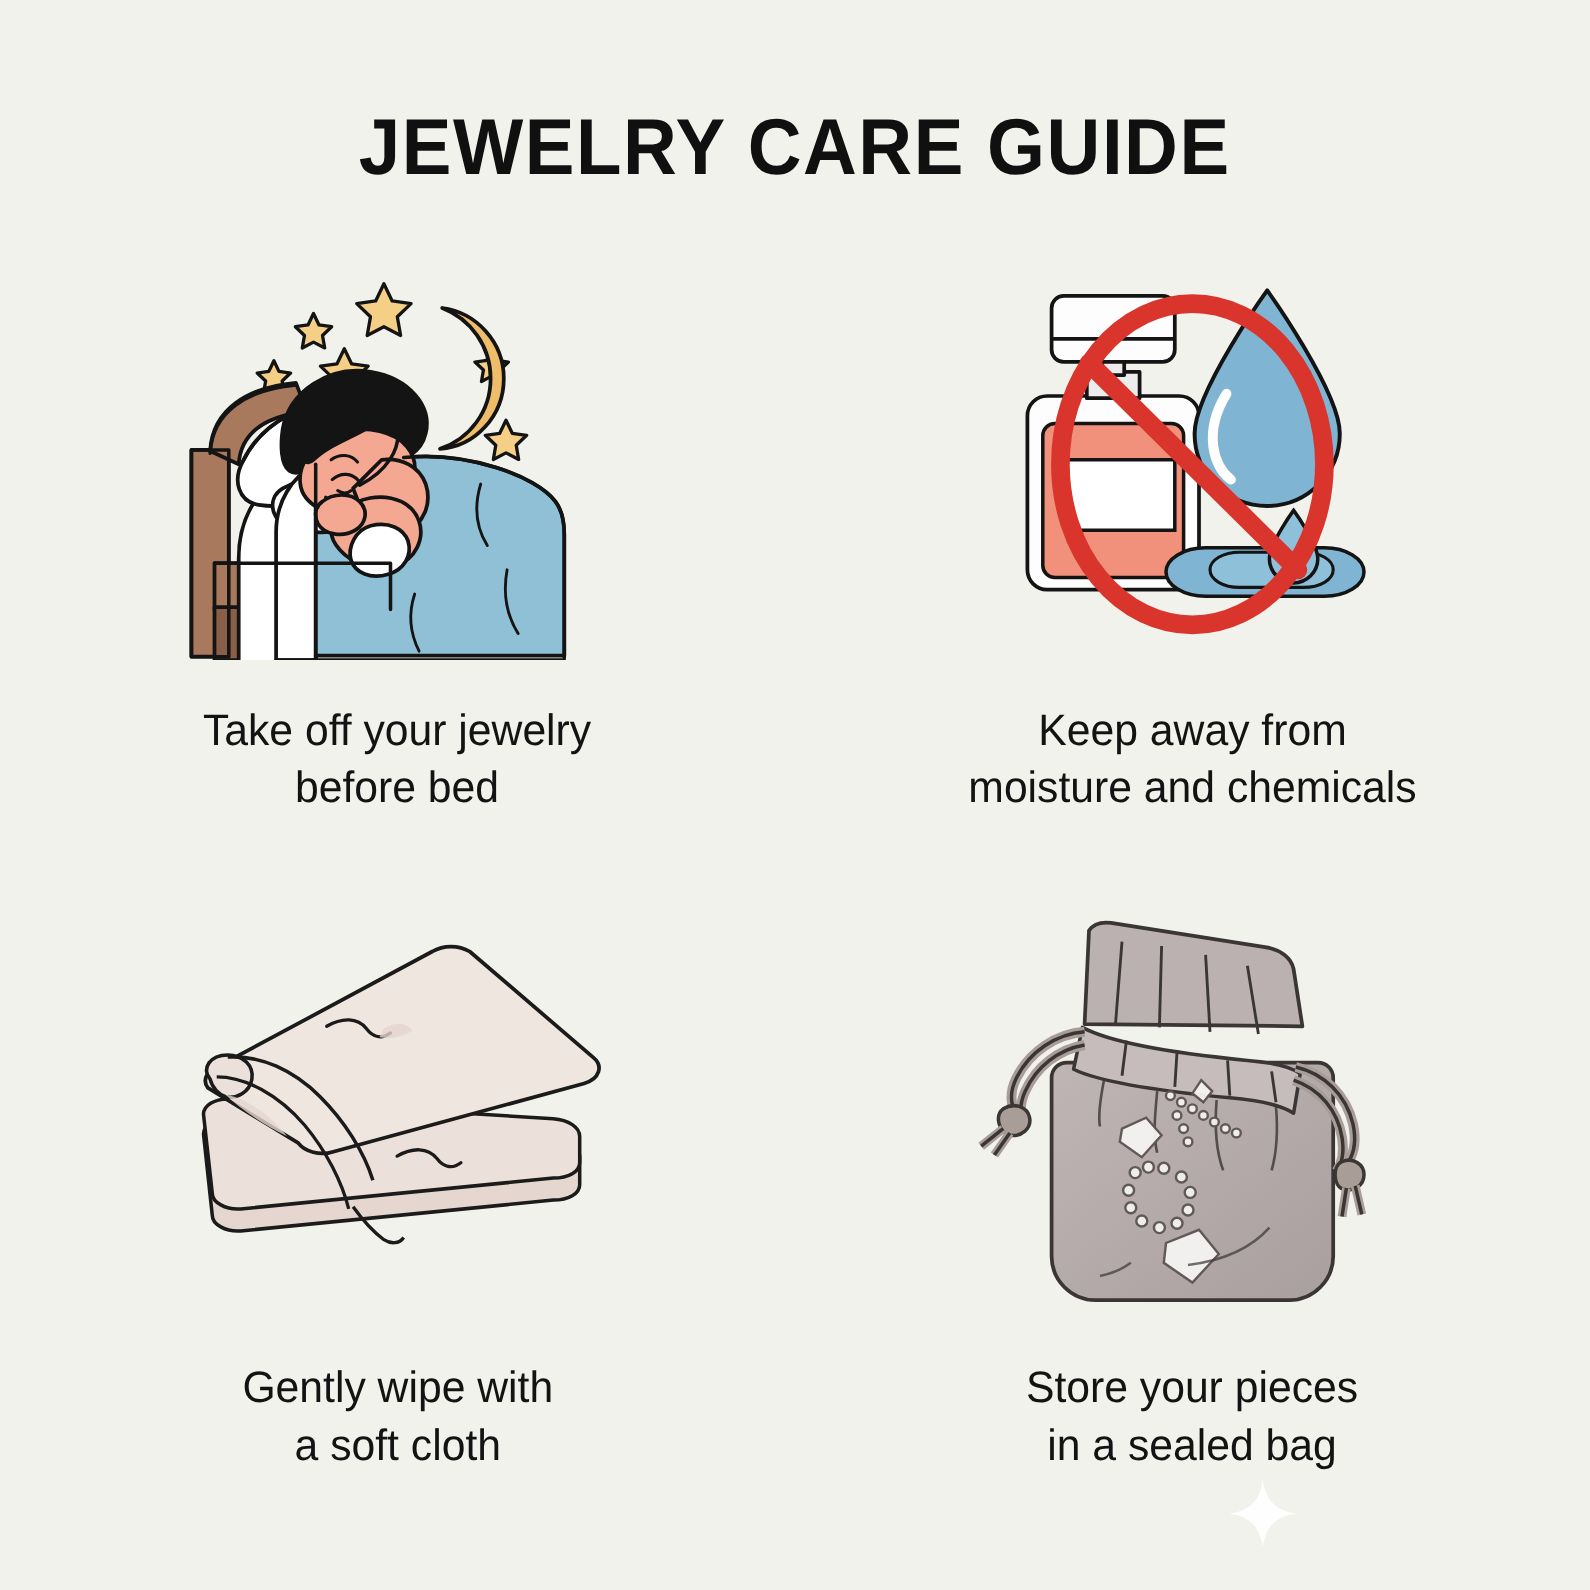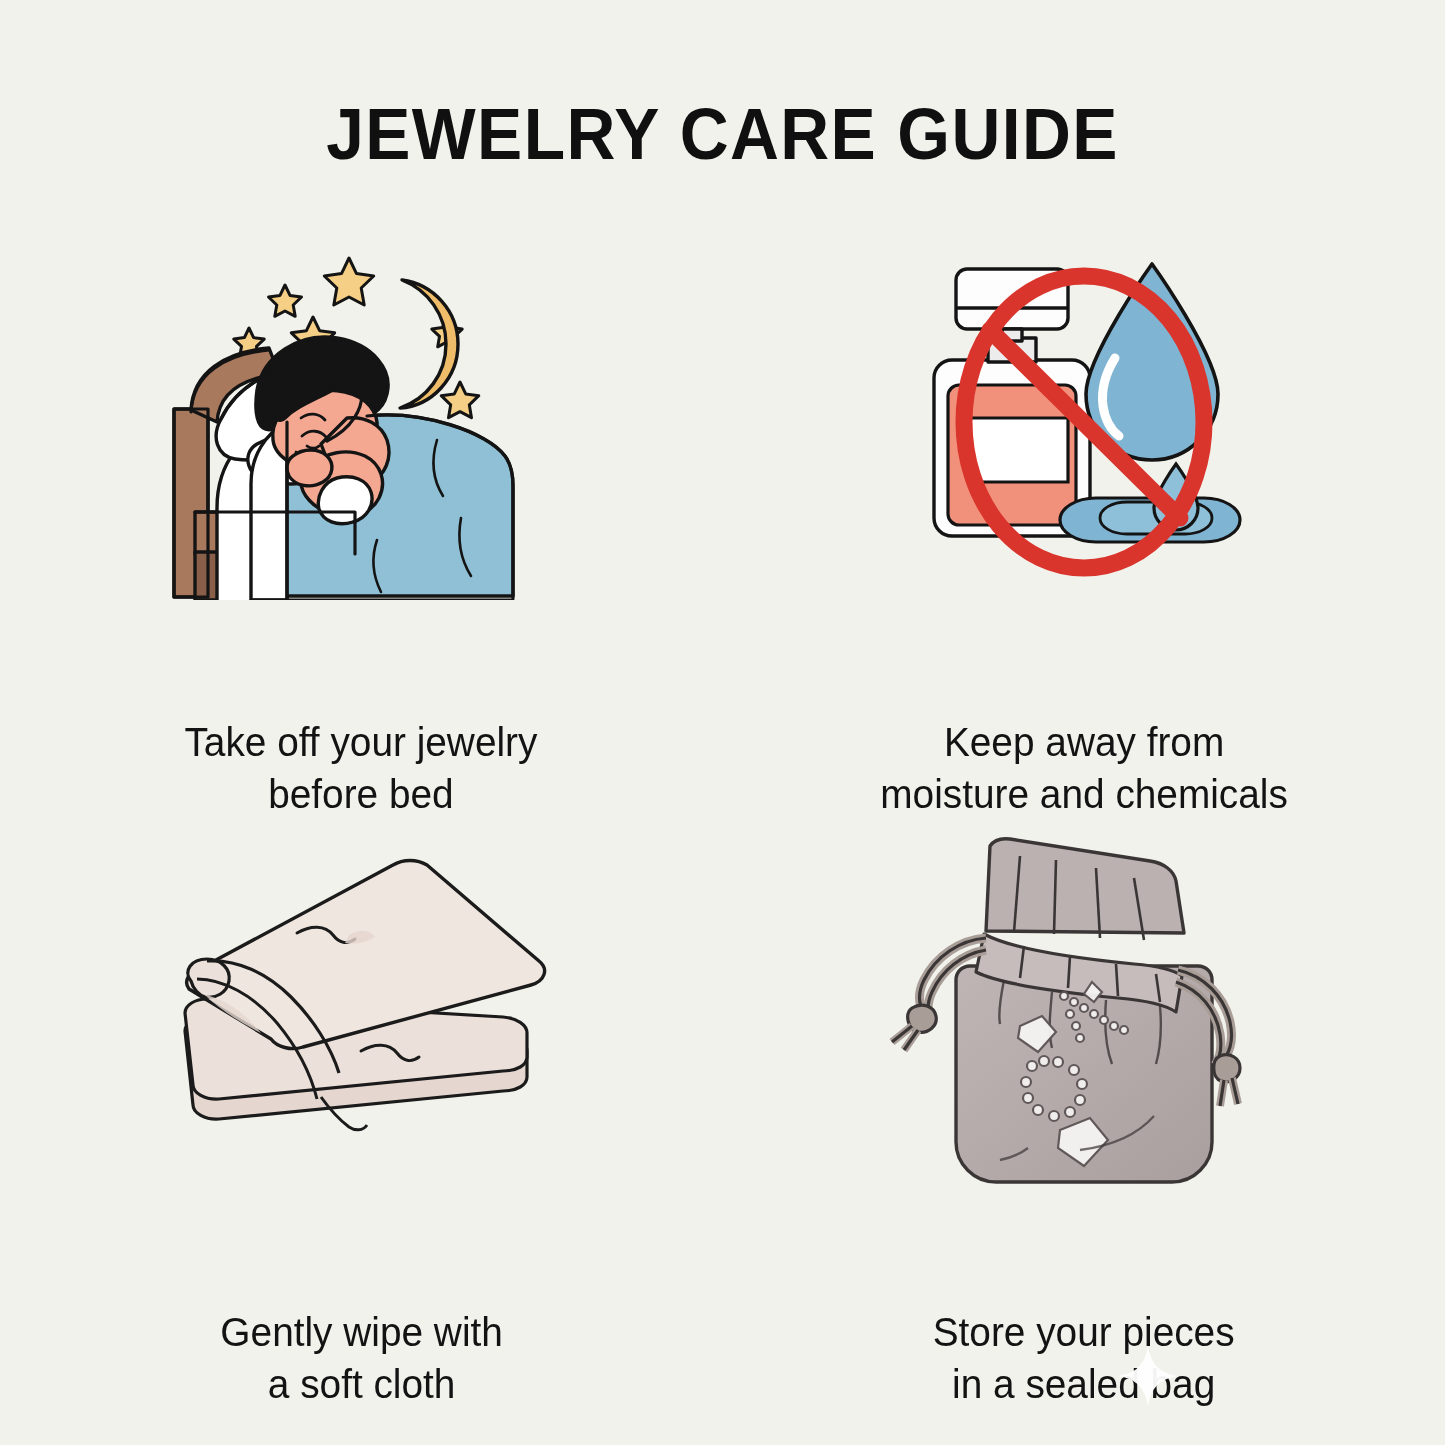--- a/index.html
+++ b/index.html
@@ -34,21 +34,21 @@
     width:1445px;height:1180px;
     display:grid;
     grid-template-columns:1fr 1fr;
     grid-template-rows:1fr 1fr;
   }
   .card{
     position:relative;
     display:flex;
     flex-direction:column;
     align-items:center;
-    justify-content:space-between;
+    justify-content:flex-start;
   }
   .art{
     position:relative;
     width:100%;
     height:400px;
     display:flex;
     align-items:center;
     justify-content:center;
   }
   .art svg{display:block;}

